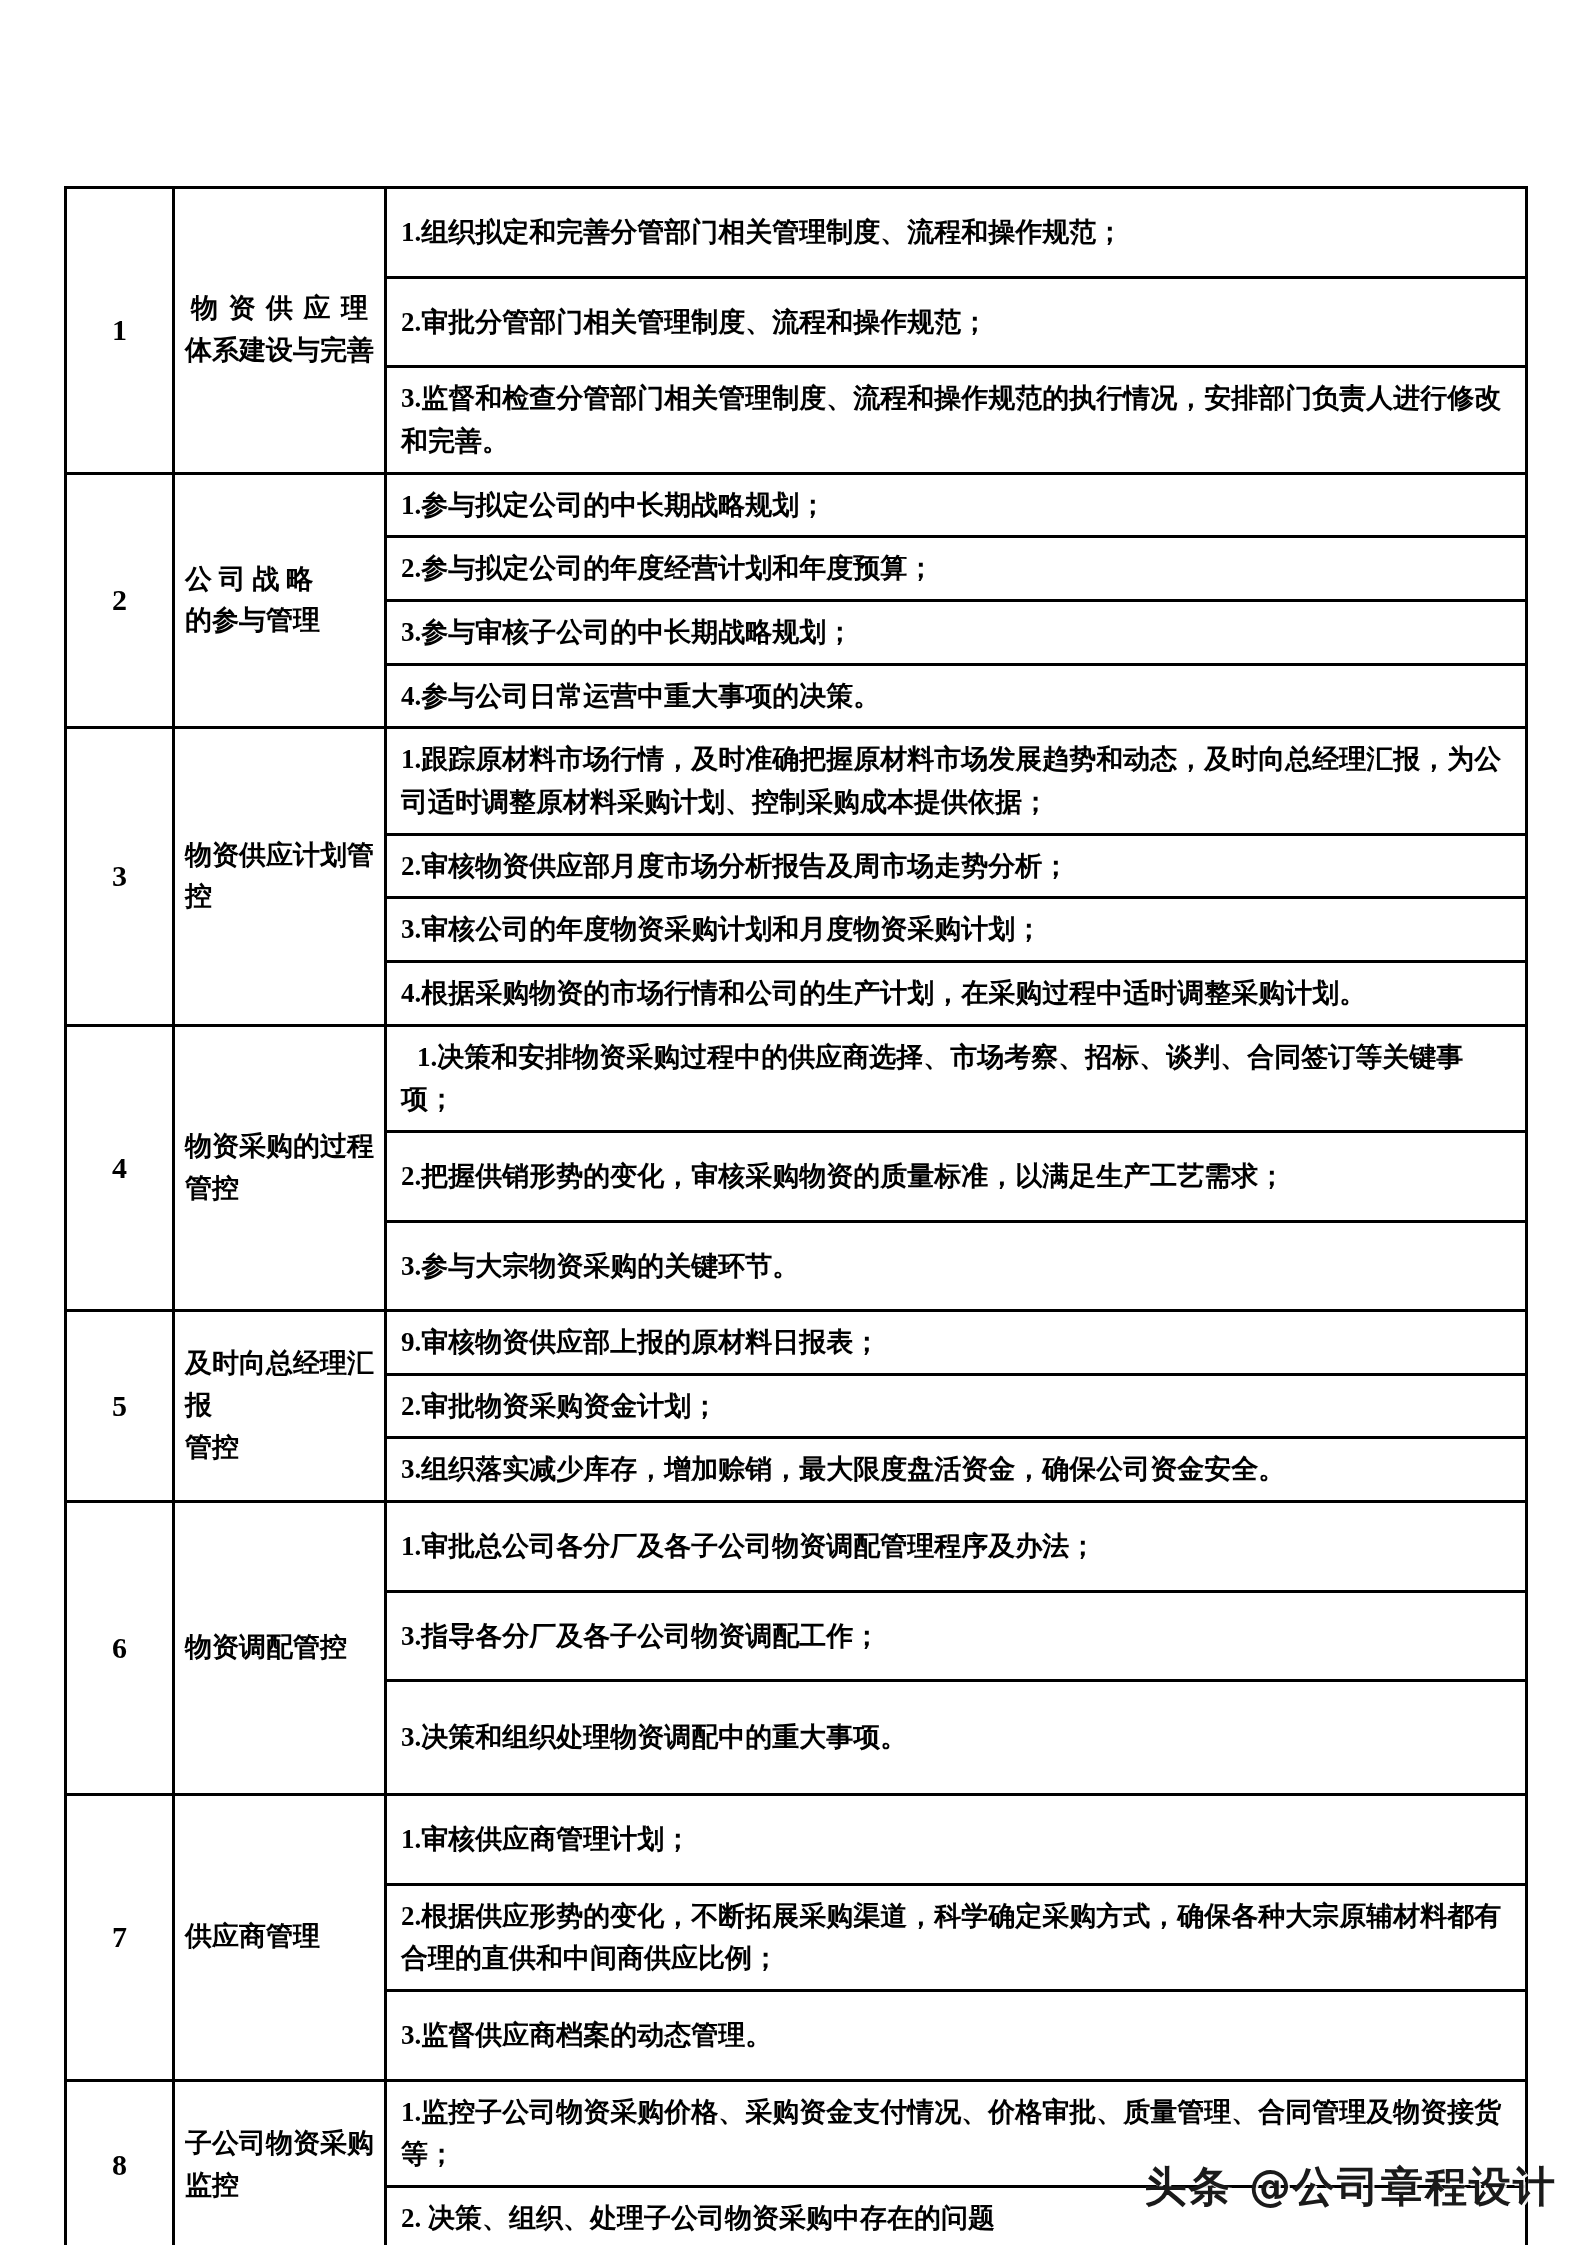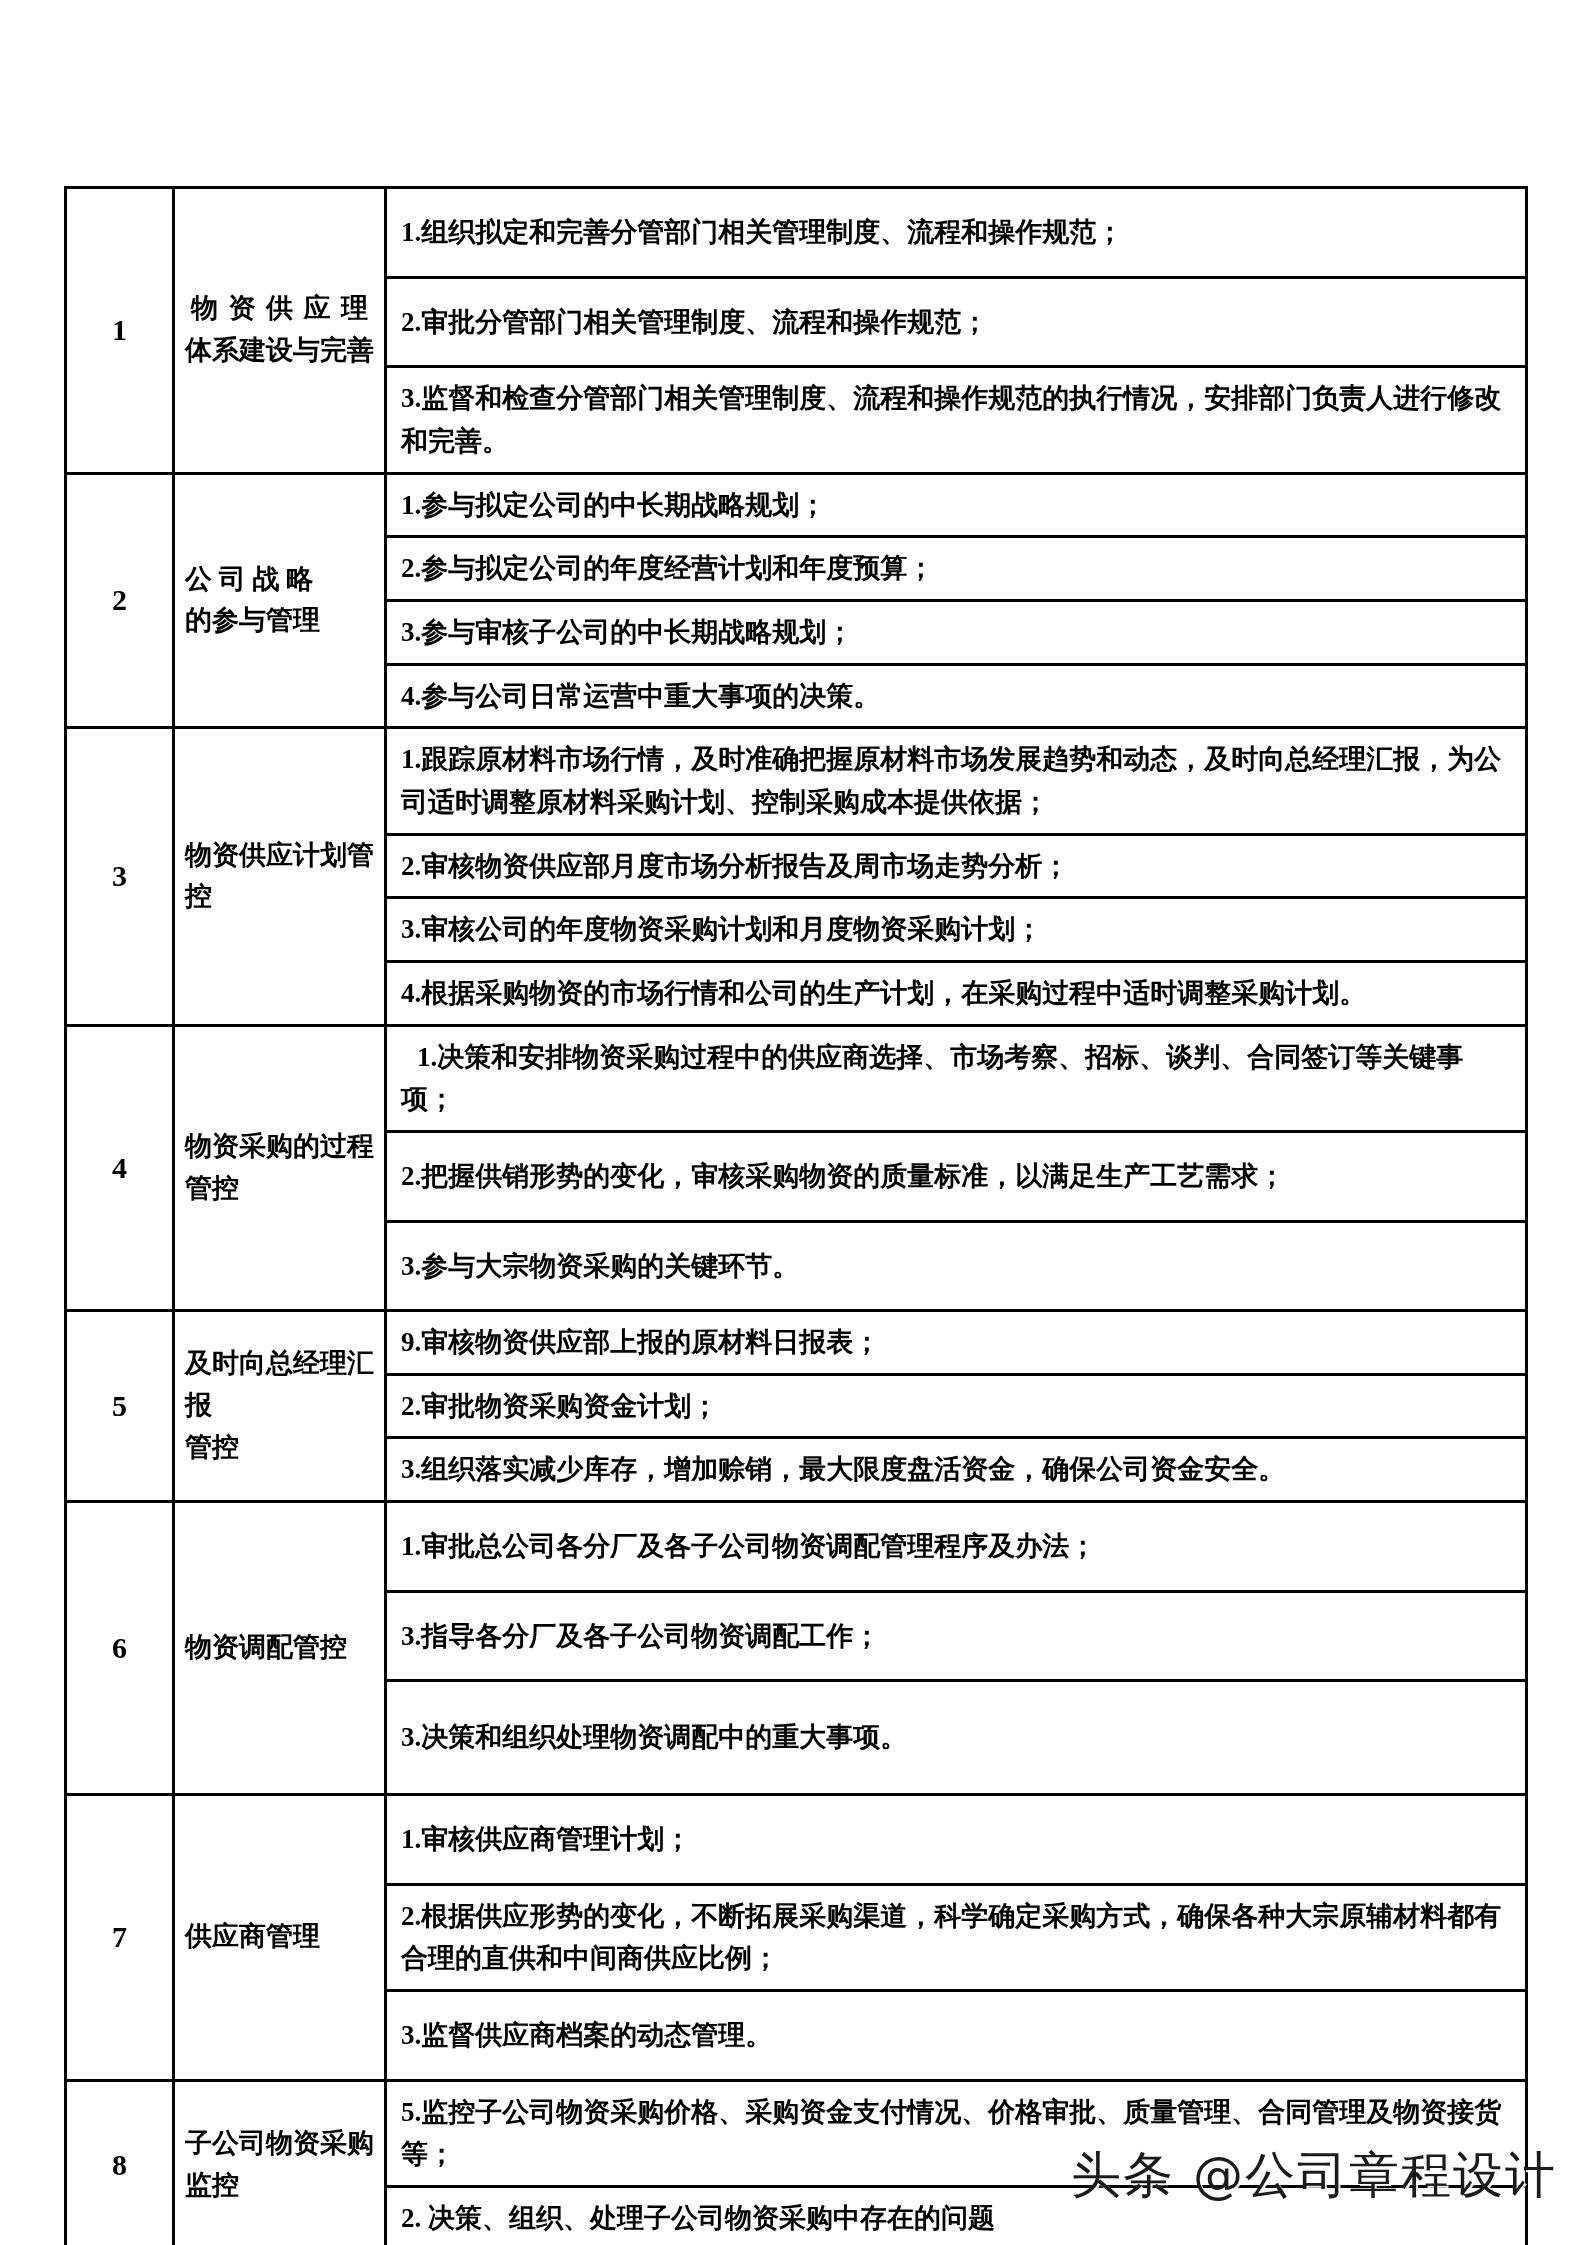--- a/index.html
+++ b/index.html
@@ -75,23 +75,23 @@
     text-align: left;
     vertical-align: middle;
   }
   td.body.pad-more { padding-top: 22px; padding-bottom: 22px; }
   td.body.pad-most { padding-top: 34px; padding-bottom: 34px; }
   td.body.indent { text-indent: 16px; }
 
   .watermark {
     position: absolute;
     right: 30px;
-    bottom: 36px;
-    font-size: 50px;
-    font-weight: normal;
+    bottom: 30px;
+    font-size: 42px;
+    font-weight: bold;
     letter-spacing: 2px;
     color: #1a1a1a;
     font-family: "DejaVu Sans", "Liberation Sans", sans-serif;
     text-shadow: 2px 2px 0 rgba(255,255,255,0.9);
     white-space: nowrap;
   }
 </style>
 </head>
 <body>
 
@@ -213,21 +213,21 @@
       <tr>
         <td class="body pad-more">3.监督供应商档案的动态管理。</td>
       </tr>
 
       <tr>
         <td class="idx" rowspan="2">8</td>
         <td class="name" rowspan="2">
           <span class="name-inner">子公司物资采购</span>
           <span class="name-inner">监控</span>
         </td>
-        <td class="body">5.监控子公司物资采购价格、采购资金支付情况、价格审批、质量管理、合同管理及物资接货等；</td>
+        <td class="body">1.监控子公司物资采购价格、采购资金支付情况、价格审批、质量管理、合同管理及物资接货等；</td>
       </tr>
       <tr>
         <td class="body">2. 决策、组织、处理子公司物资采购中存在的问题</td>
       </tr>
 
     </tbody>
   </table>
 
   <div class="watermark">头条 @公司章程设计</div>
 

